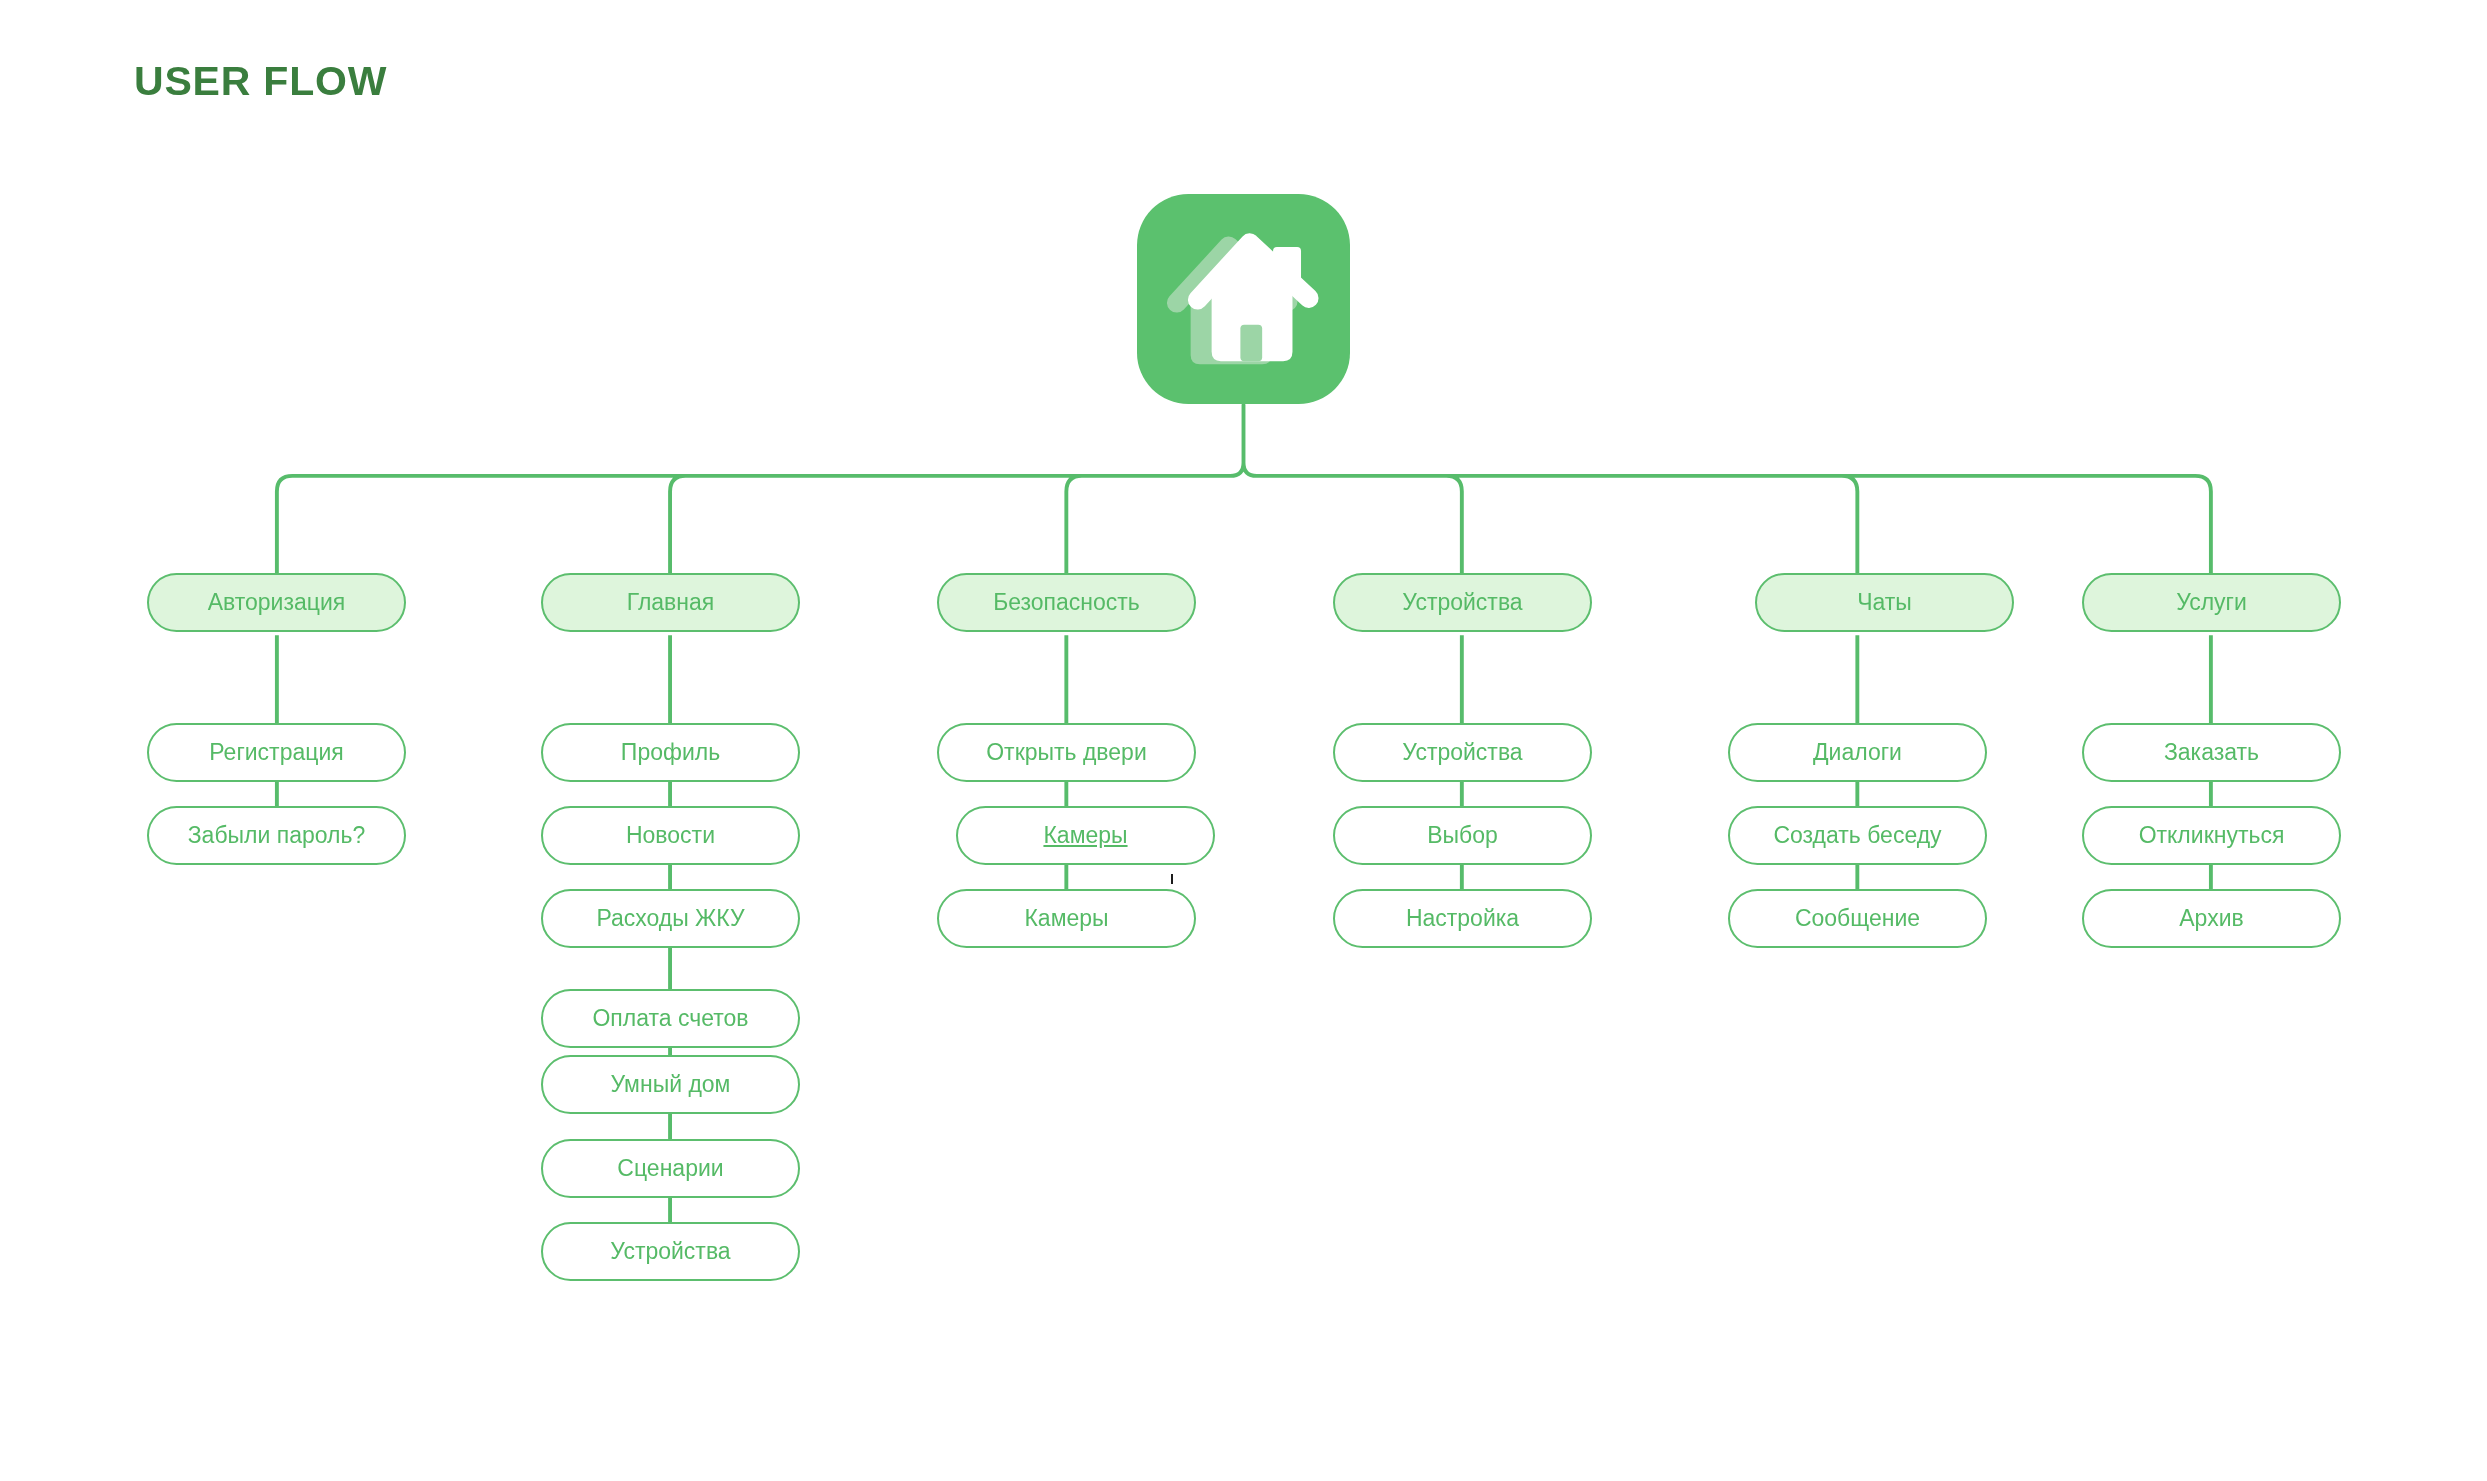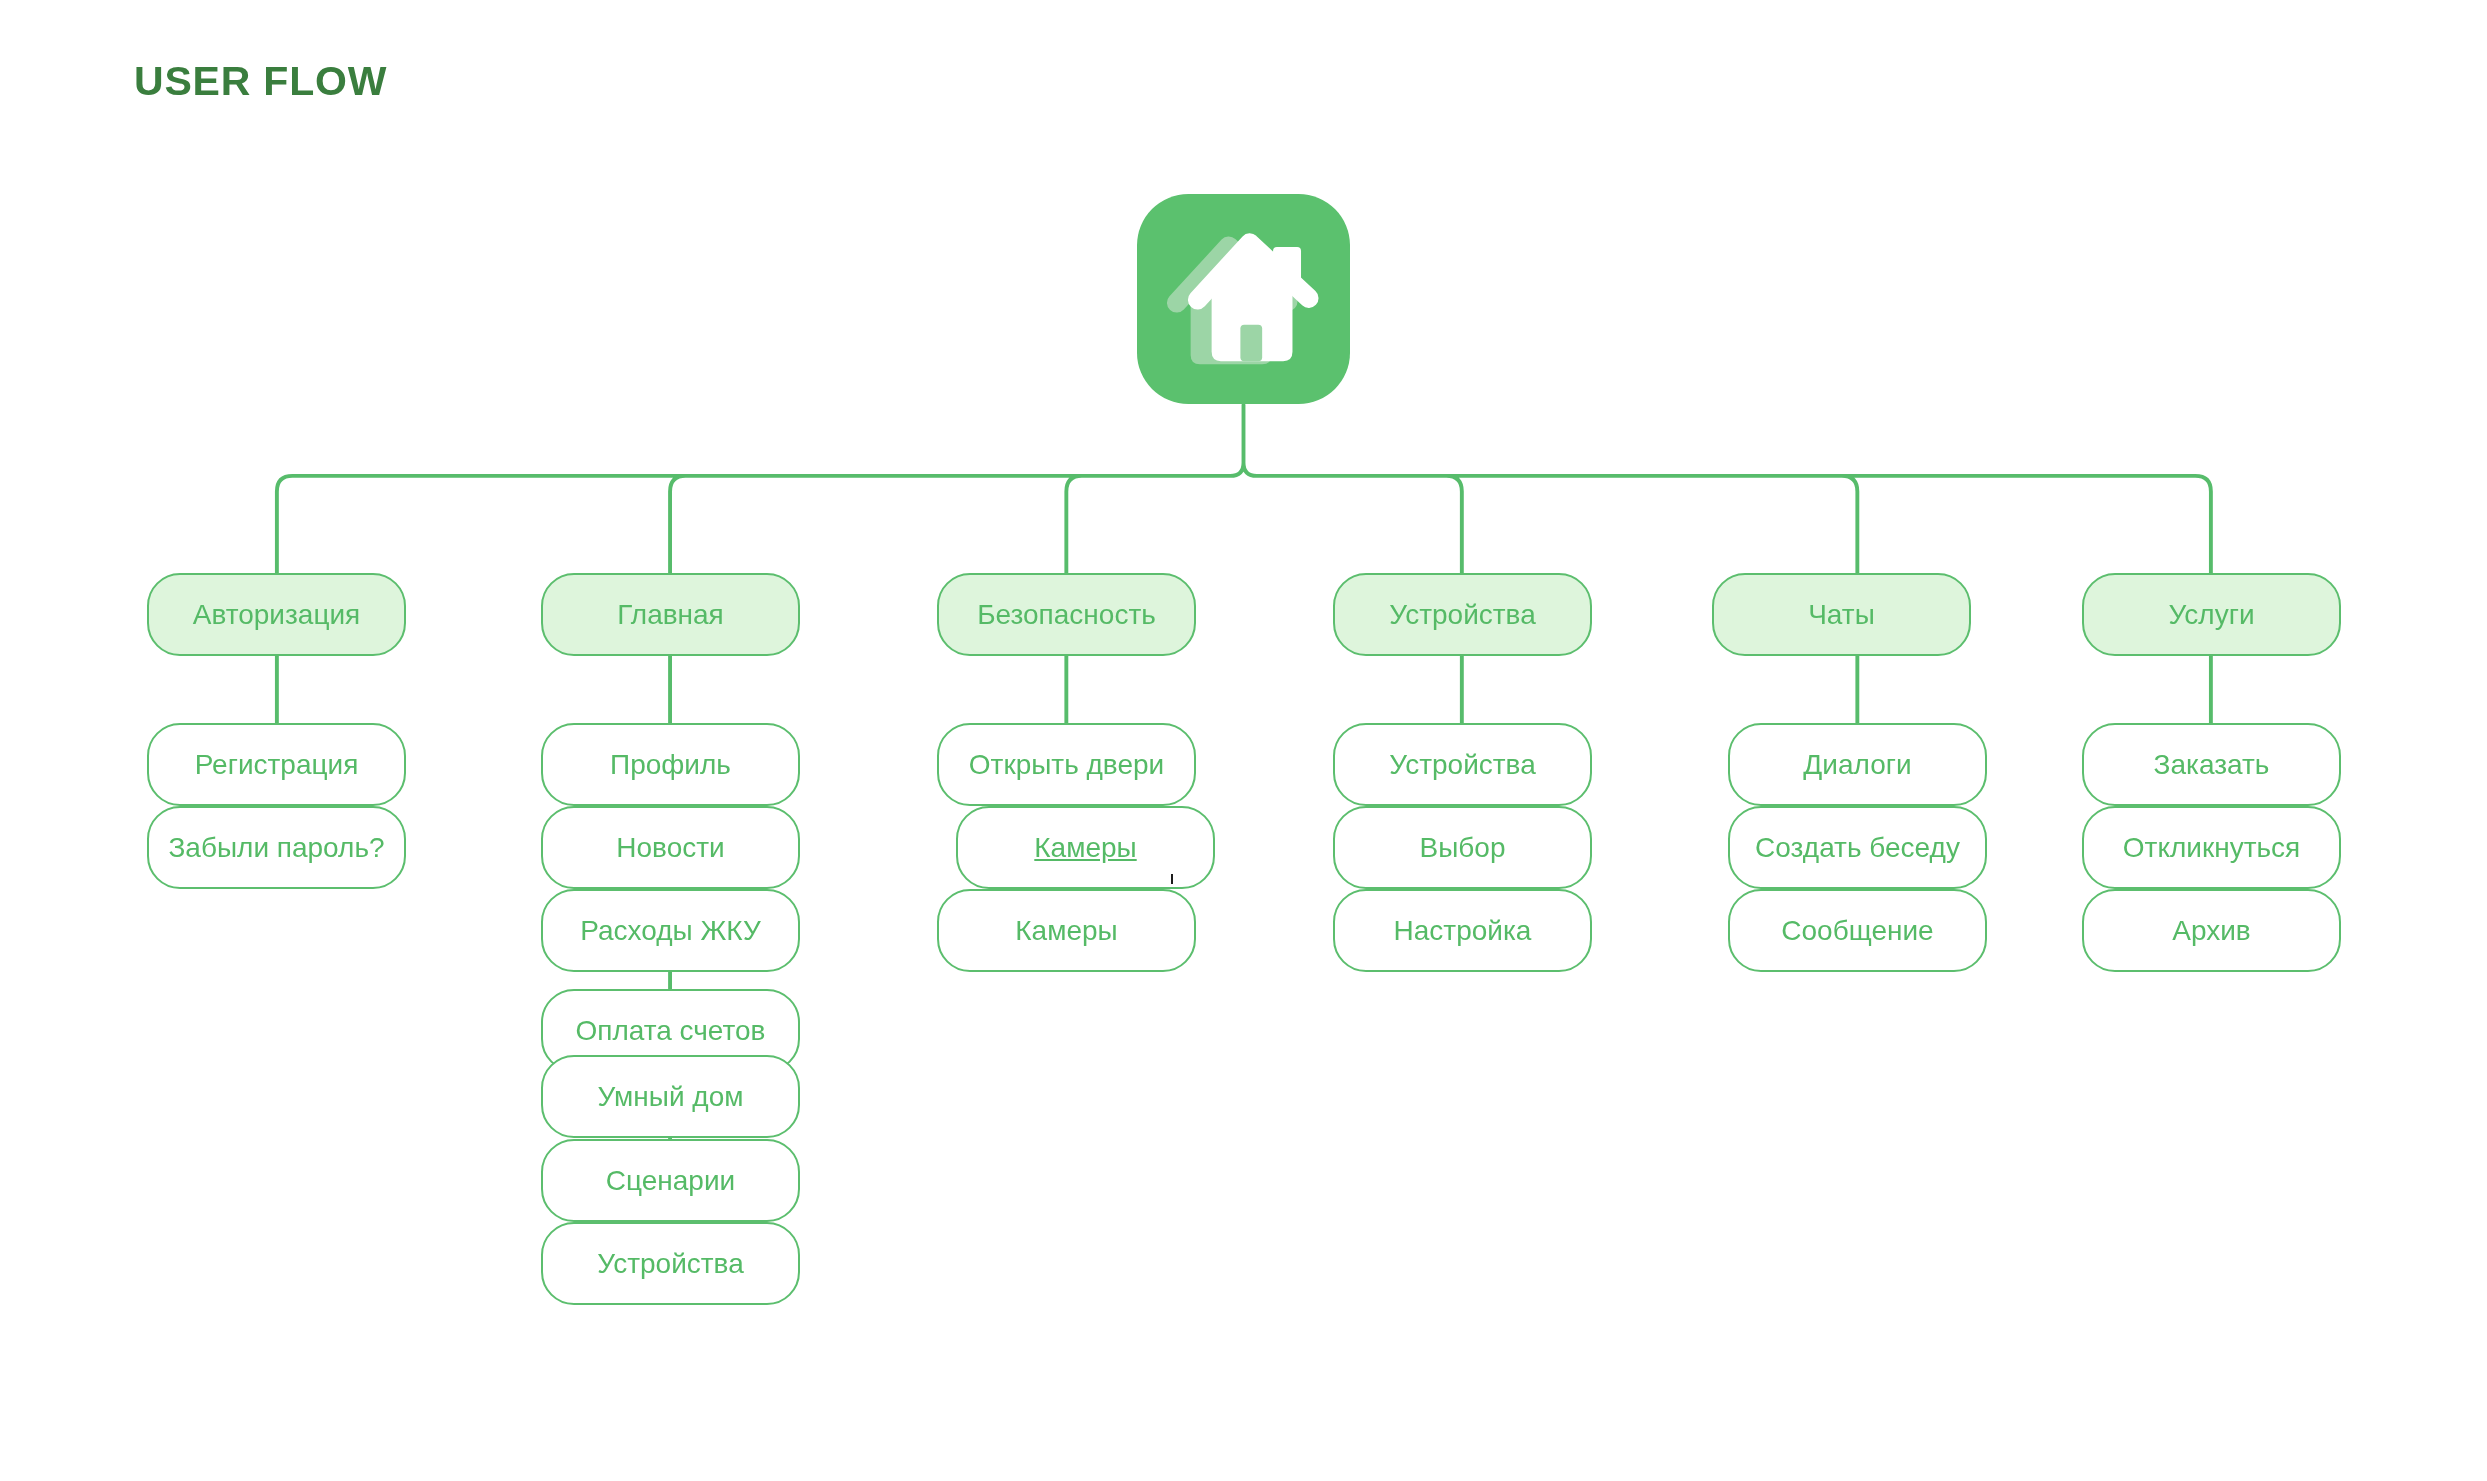--- a/index.html
+++ b/index.html
@@ -25,25 +25,25 @@
     stroke: var(--line-green, #57bc6b);
     stroke-width: 5px;
   }
   svg.connectors path.branches { stroke-linecap: round; }
   .app-icon {
     position: absolute; left: 1137px; top: 194px;
     width: 213px; height: 210px;
   }
   .node {
     position: absolute;
-    width: 259px; height: 83px; box-sizing: border-box;
+    width: 259px; height: 59px; box-sizing: border-box;
     border: 2.3px solid var(--node-border, #5cbe6e);
     border-radius: 33px;
     display: flex; align-items: center; justify-content: center;
-    font-size: 28px; line-height: 1;
+    font-size: 23px; line-height: 1;
     color: var(--node-text, #55ba66);
     background: var(--child-fill, #ffffff);
     white-space: nowrap;
   }
   .node.header { background: var(--header-fill, #def5dc); }
   .stray {
     position: absolute; left: 1171px; top: 874px;
     width: 2.3px; height: 10px; background: #1c1c1c;
   }
 </style>
@@ -88,21 +88,21 @@
       <div class="node child" style="left: 541px; top: 1139px;">Сценарии</div>
       <div class="node child" style="left: 541px; top: 1222px;">Устройства</div>
       <div class="node header" style="left: 937px; top: 573px;">Безопасность</div>
       <div class="node child" style="left: 937px; top: 723px;">Открыть двери</div>
       <div class="node child" style="left: 956px; top: 806px; text-decoration: underline;">Камеры</div>
       <div class="node child" style="left: 937px; top: 889px;">Камеры</div>
       <div class="node header" style="left: 1333px; top: 573px;">Устройства</div>
       <div class="node child" style="left: 1333px; top: 723px;">Устройства</div>
       <div class="node child" style="left: 1333px; top: 806px;">Выбор</div>
       <div class="node child" style="left: 1333px; top: 889px;">Настройка</div>
-      <div class="node header" style="left: 1712px; top: 573px;">Чаты</div>
+      <div class="node header" style="left: 1755px; top: 573px;">Чаты</div>
       <div class="node child" style="left: 1728px; top: 723px;">Диалоги</div>
       <div class="node child" style="left: 1728px; top: 806px; text-align: center;">Создать беседу</div>
       <div class="node child" style="left: 1728px; top: 889px;">Сообщение</div>
       <div class="node header" style="left: 2082px; top: 573px;">Услуги</div>
       <div class="node child" style="left: 2082px; top: 723px;">Заказать</div>
       <div class="node child" style="left: 2082px; top: 806px;">Откликнуться</div>
       <div class="node child" style="left: 2082px; top: 889px;">Архив</div>
     </div>
 
   <div class="stray"></div>

